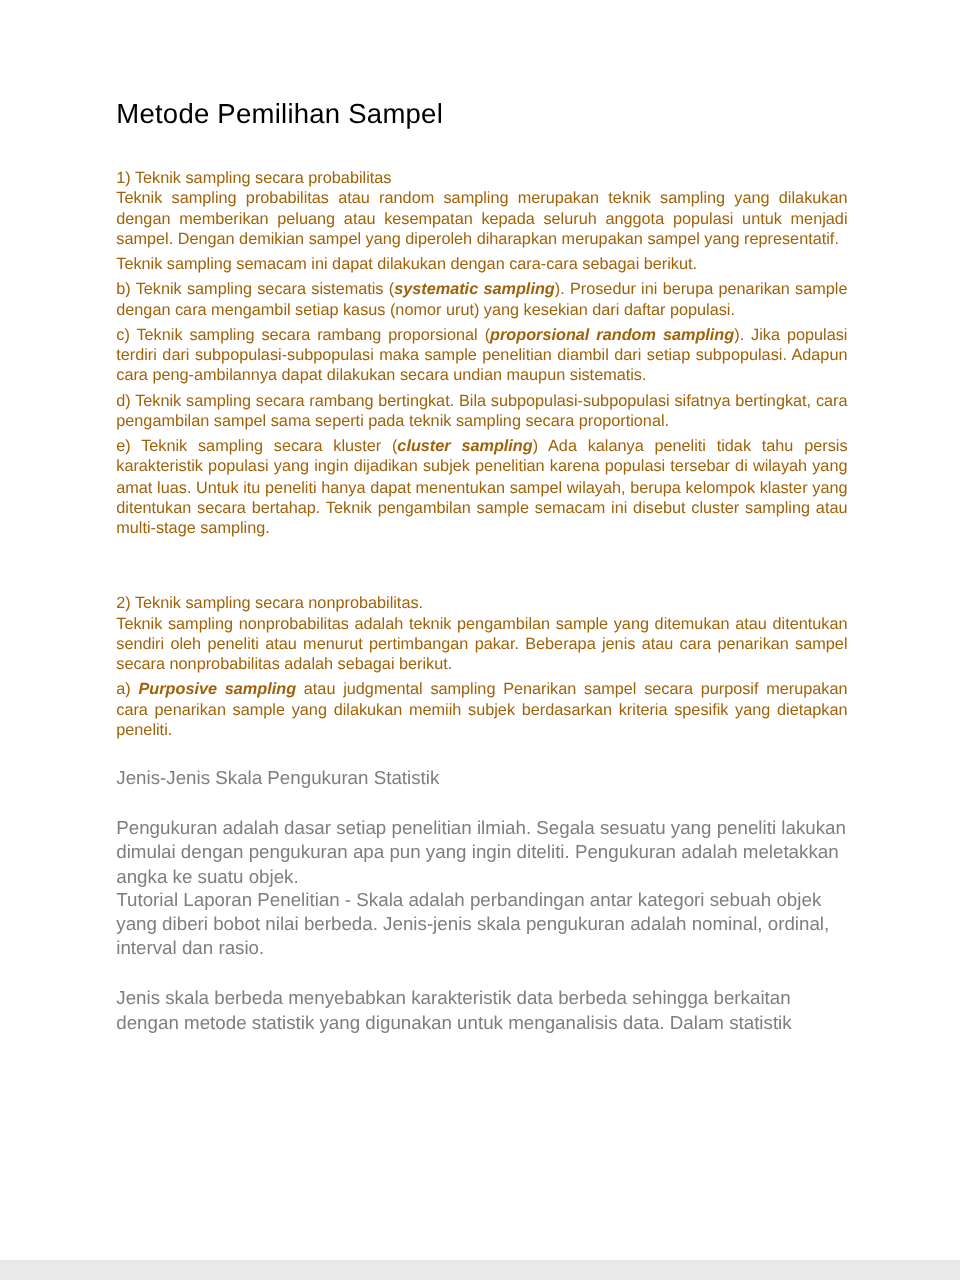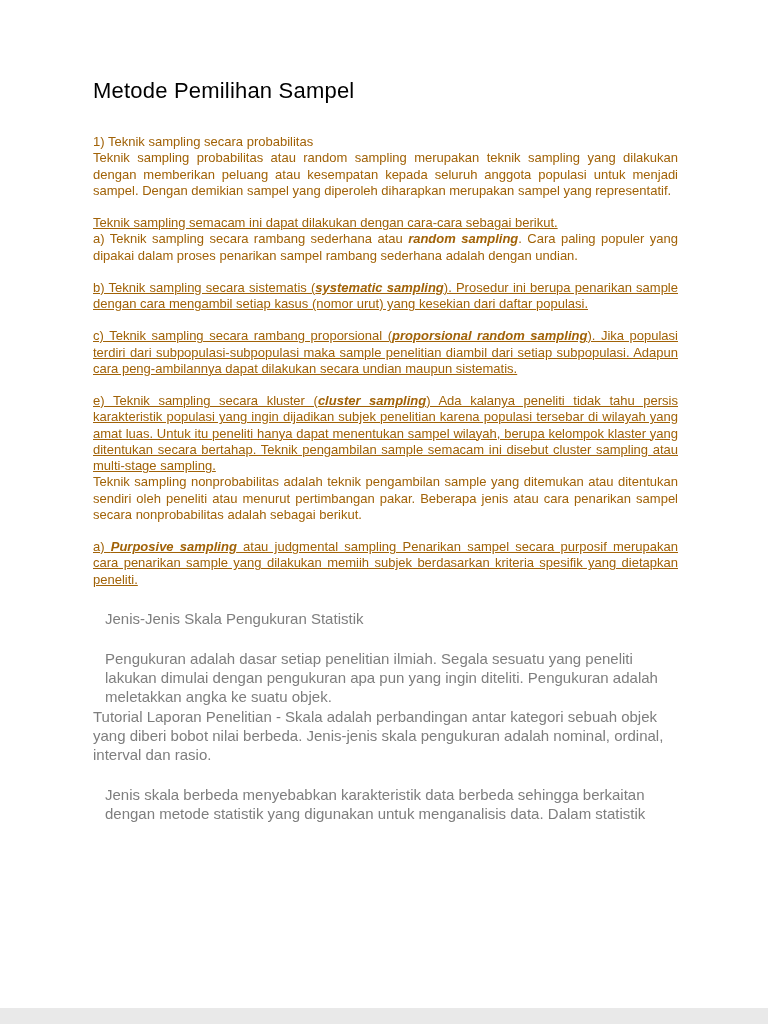--- a/index.html
+++ b/index.html
@@ -41,42 +41,43 @@
     color: #a16207;
     text-align: justify;
   }
   .block.gray {
     font-size: 15px;
     line-height: 1.28;
     color: #7e7e7e;
     text-align: left;
   }
   .block.gap0 { margin-top: 0; }
-  .block.body.gap1 { margin-top: 16px; text-decoration: underline; }
+  .block.body.gap1 { margin-top: 4px; }
   .block.body.gap2 { margin-top: 44px; }
-  .block.gray.gap1 { margin-top: 21px; margin-left: 12px; }
+  .block.gray.gap1 { margin-top: 21px; }
   .bi {
     font-weight: bold;
     font-style: italic;
   }
 </style>
 </head>
 <body>
 
 <div class="viewport">
   <div class="page">
     <h1 class="doc-title">Metode Pemilihan Sampel</h1>
     <div id="content">
         <div class="block body gap0"><span>1)  Teknik sampling secara probabilitas</span></div>
         <div class="block body gap0"><span>Teknik sampling probabilitas atau random sampling merupakan teknik sampling yang dilakukan dengan memberikan peluang atau kesempatan kepada seluruh anggota populasi untuk menjadi sampel. Dengan demikian sampel yang diperoleh diharapkan merupakan sampel yang representatif.</span></div>
         <div class="block body gap1"><span>Teknik sampling semacam ini dapat dilakukan dengan cara-cara sebagai berikut.</span></div>
-        <div class="block body gap0"><span>a) Teknik sampling secara rambang sederhana atau </span><span class="bi">random sampling</span><span>. Cara paling populer yang dipakai dalam proses penarikan sampel rambang sederhana adalah  dengan undian.</span></div>
         <div class="block body gap1"><span>b) Teknik sampling secara sistematis (</span><span class="bi">systematic sampling</span><span>). Prosedur ini berupa penarikan sample dengan cara mengambil setiap kasus (nomor urut) yang kesekian dari daftar populasi.</span></div>
         <div class="block body gap1"><span>c) Teknik sampling secara rambang proporsional (</span><span class="bi">proporsional random sampling</span><span>). Jika populasi terdiri dari subpopulasi-subpopulasi maka sample penelitian diambil dari setiap subpopulasi. Adapun cara peng-ambilannya  dapat dilakukan secara undian maupun sistematis.</span></div>
+        <div class="block body gap1"><span>d) Teknik sampling secara rambang bertingkat. Bila subpopulasi-subpopulasi sifatnya bertingkat, cara pengambilan sampel sama seperti pada teknik sampling secara proportional.</span></div>
         <div class="block body gap1"><span>e) Teknik sampling secara kluster (</span><span class="bi">cluster sampling</span><span>) Ada kalanya peneliti tidak tahu persis karakteristik populasi  yang ingin dijadikan subjek penelitian karena populasi tersebar di wilayah yang amat luas. Untuk itu peneliti hanya dapat menentukan sampel wilayah, berupa kelompok klaster yang ditentukan secara bertahap. Teknik pengambilan sample semacam ini disebut cluster sampling atau multi-stage sampling.</span></div>
+        <div class="block body gap2"><span>2) Teknik sampling secara nonprobabilitas.</span></div>
         <div class="block body gap0"><span>Teknik sampling nonprobabilitas adalah teknik pengambilan sample yang ditemukan atau ditentukan sendiri oleh peneliti atau menurut pertimbangan pakar. Beberapa jenis atau cara penarikan sampel secara nonprobabilitas adalah sebagai berikut.</span></div>
         <div class="block body gap1"><span>a) </span><span class="bi">Purposive sampling</span><span>  atau judgmental sampling Penarikan sampel secara purposif merupakan cara penarikan sample yang dilakukan memiih subjek berdasarkan kriteria spesifik yang dietapkan peneliti.</span></div>
         <div class="block gray gap1"><span>Jenis-Jenis Skala Pengukuran Statistik</span></div>
         <div class="block gray gap1"><span>Pengukuran adalah dasar setiap penelitian ilmiah. Segala sesuatu yang peneliti lakukan dimulai dengan pengukuran apa pun yang ingin diteliti. Pengukuran adalah meletakkan angka ke suatu objek.</span></div>
         <div class="block gray gap0"><span>Tutorial Laporan Penelitian - Skala adalah perbandingan antar kategori sebuah objek yang diberi bobot nilai berbeda. Jenis-jenis skala pengukuran adalah nominal, ordinal, interval dan rasio.</span></div>
         <div class="block gray gap1"><span>Jenis skala berbeda menyebabkan karakteristik data berbeda sehingga berkaitan dengan metode statistik yang digunakan untuk menganalisis data. Dalam statistik</span></div>
       </div>
   </div>
 </div>
 

